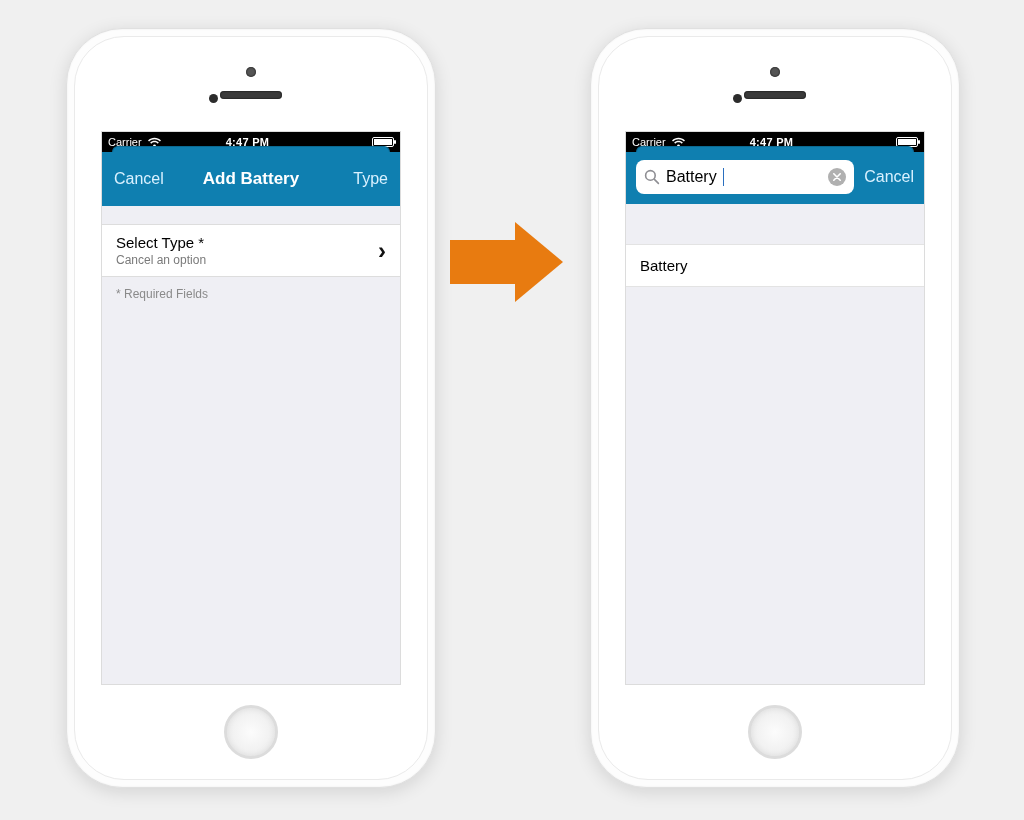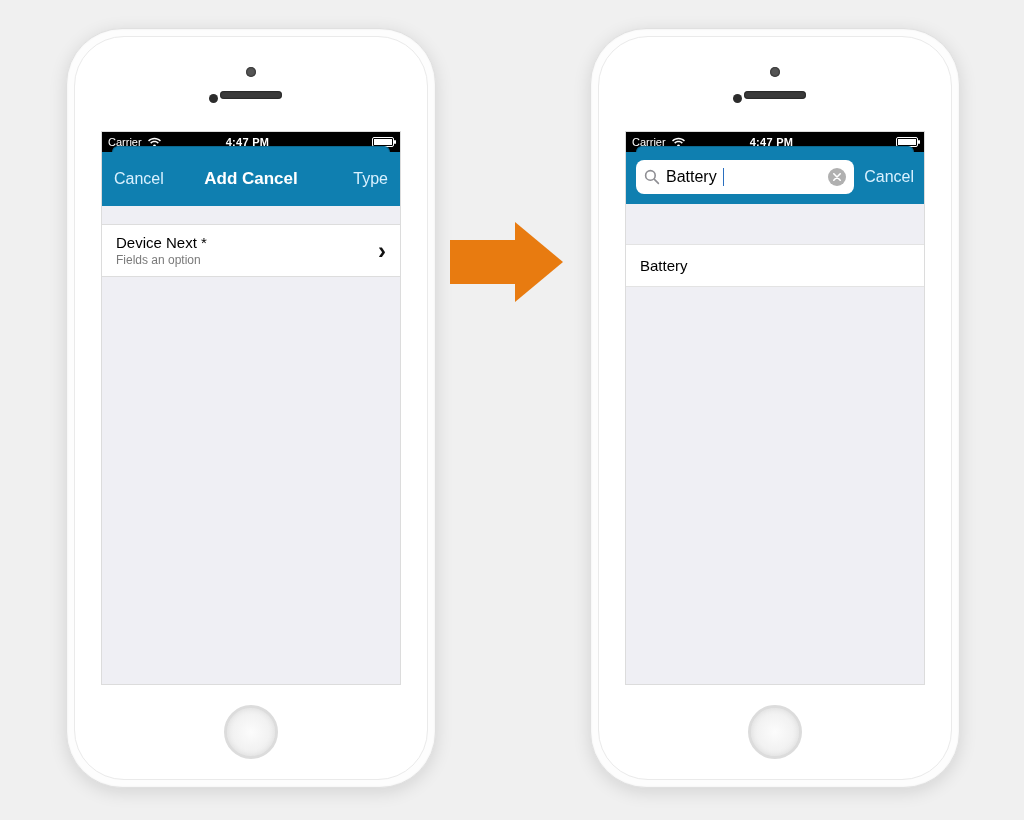--- a/index.html
+++ b/index.html
@@ -305,34 +305,35 @@
             <div class="battery">
                 <div class="fill"></div>
               </div>
           </div>
         </div>
 
         <div style="position:relative;">
           <div class="nav-tab-shadow"></div>
           <div class="navbar">
             <div class="nav-btn">Cancel</div>
-            <div class="nav-title">Add Cancel</div>
+            <div class="nav-title">Add Battery</div>
             <div class="nav-btn nav-right">Type</div>
           </div>
         </div>
 
         <div class="content">
           <div class="section-gap"></div>
           <div class="row">
             <div class="labels">
-              <div class="title">Device Next *</div>
-              <div class="sub">Fields an option</div>
+              <div class="title">Select Type *</div>
+              <div class="sub">Cancel an option</div>
             </div>
             <div class="chev">›</div>
           </div>
+          <div class="hint">* Required Fields</div>
         </div>
 
       </div>
 
       <div class="home-btn"></div>
     </div>
   </div>
 
   <div class="big-arrow">
     <div class="shaft"></div>

